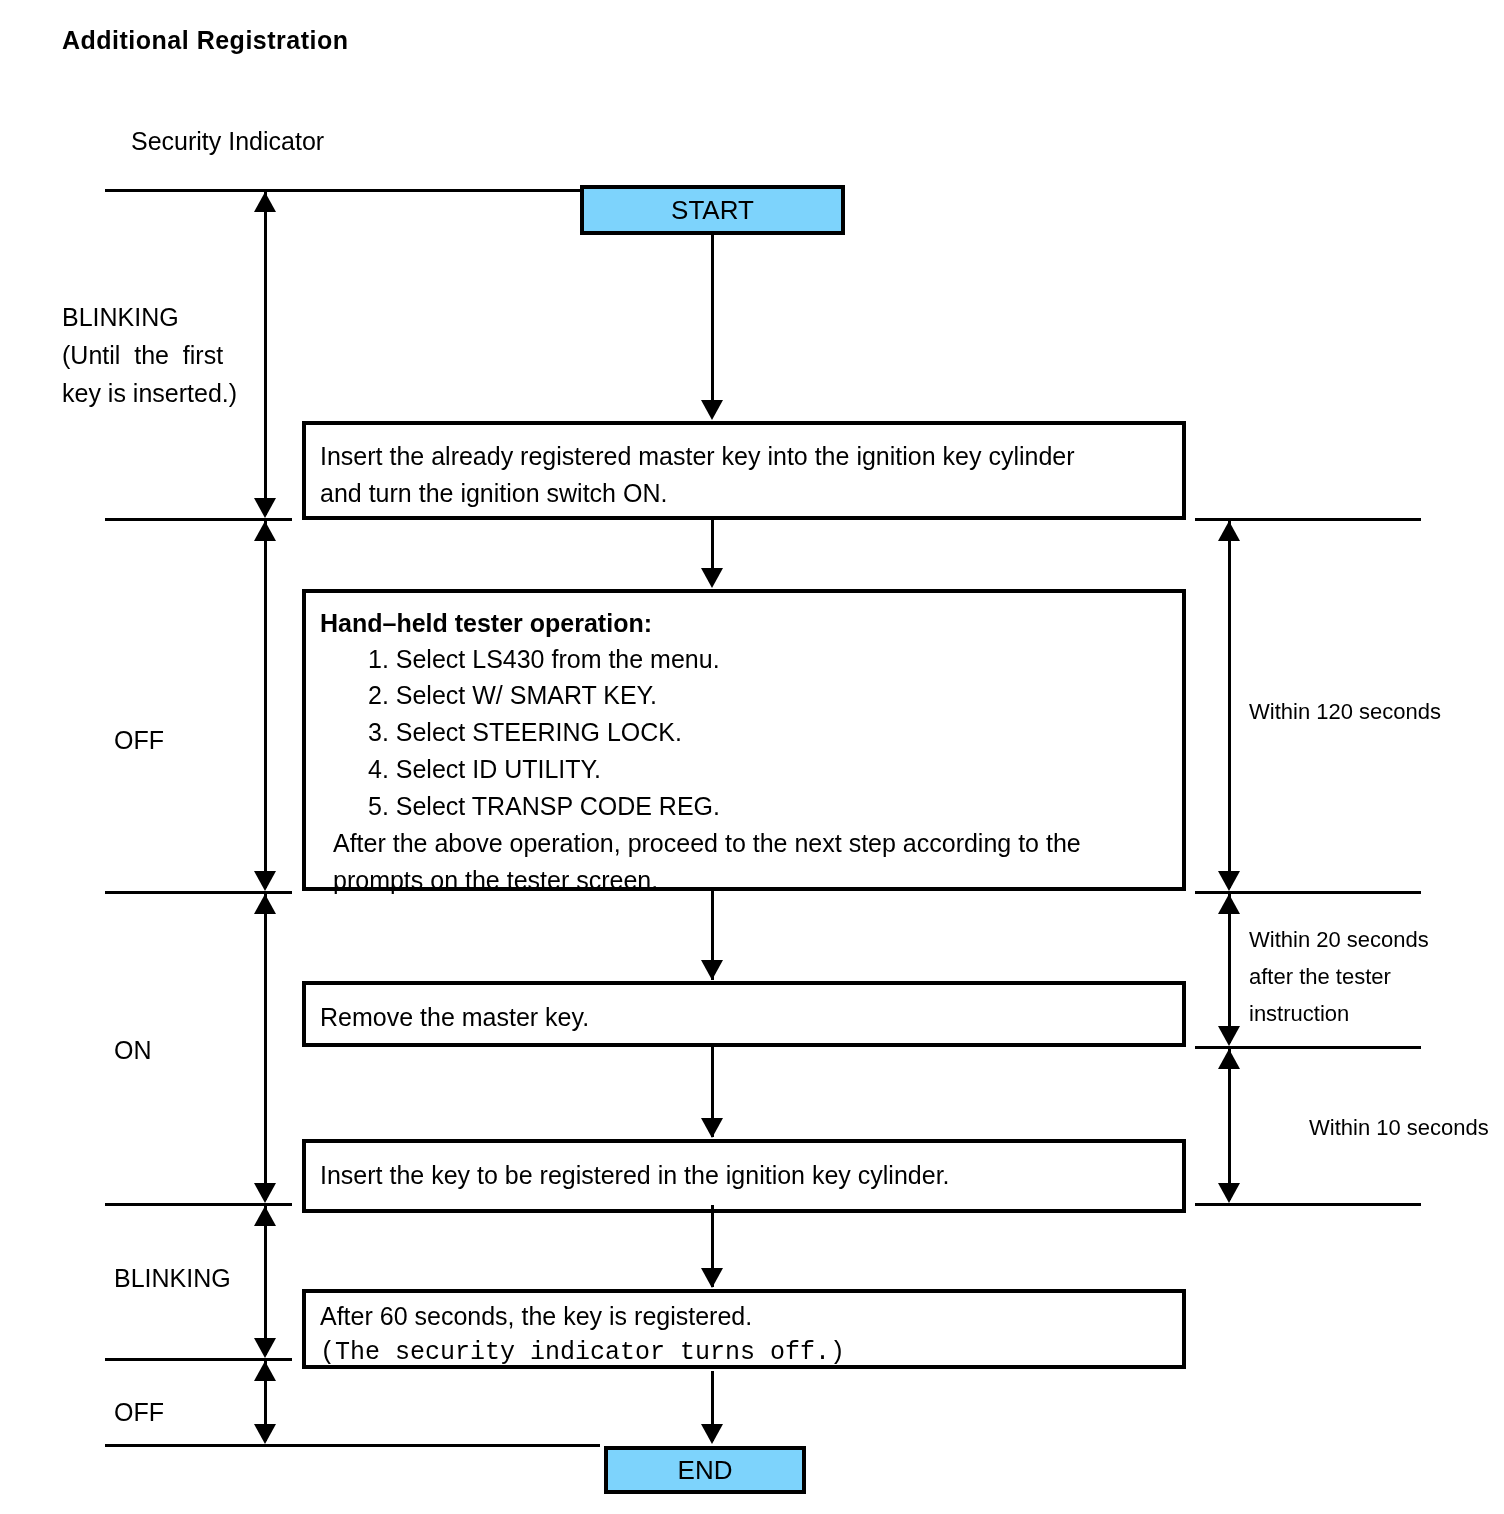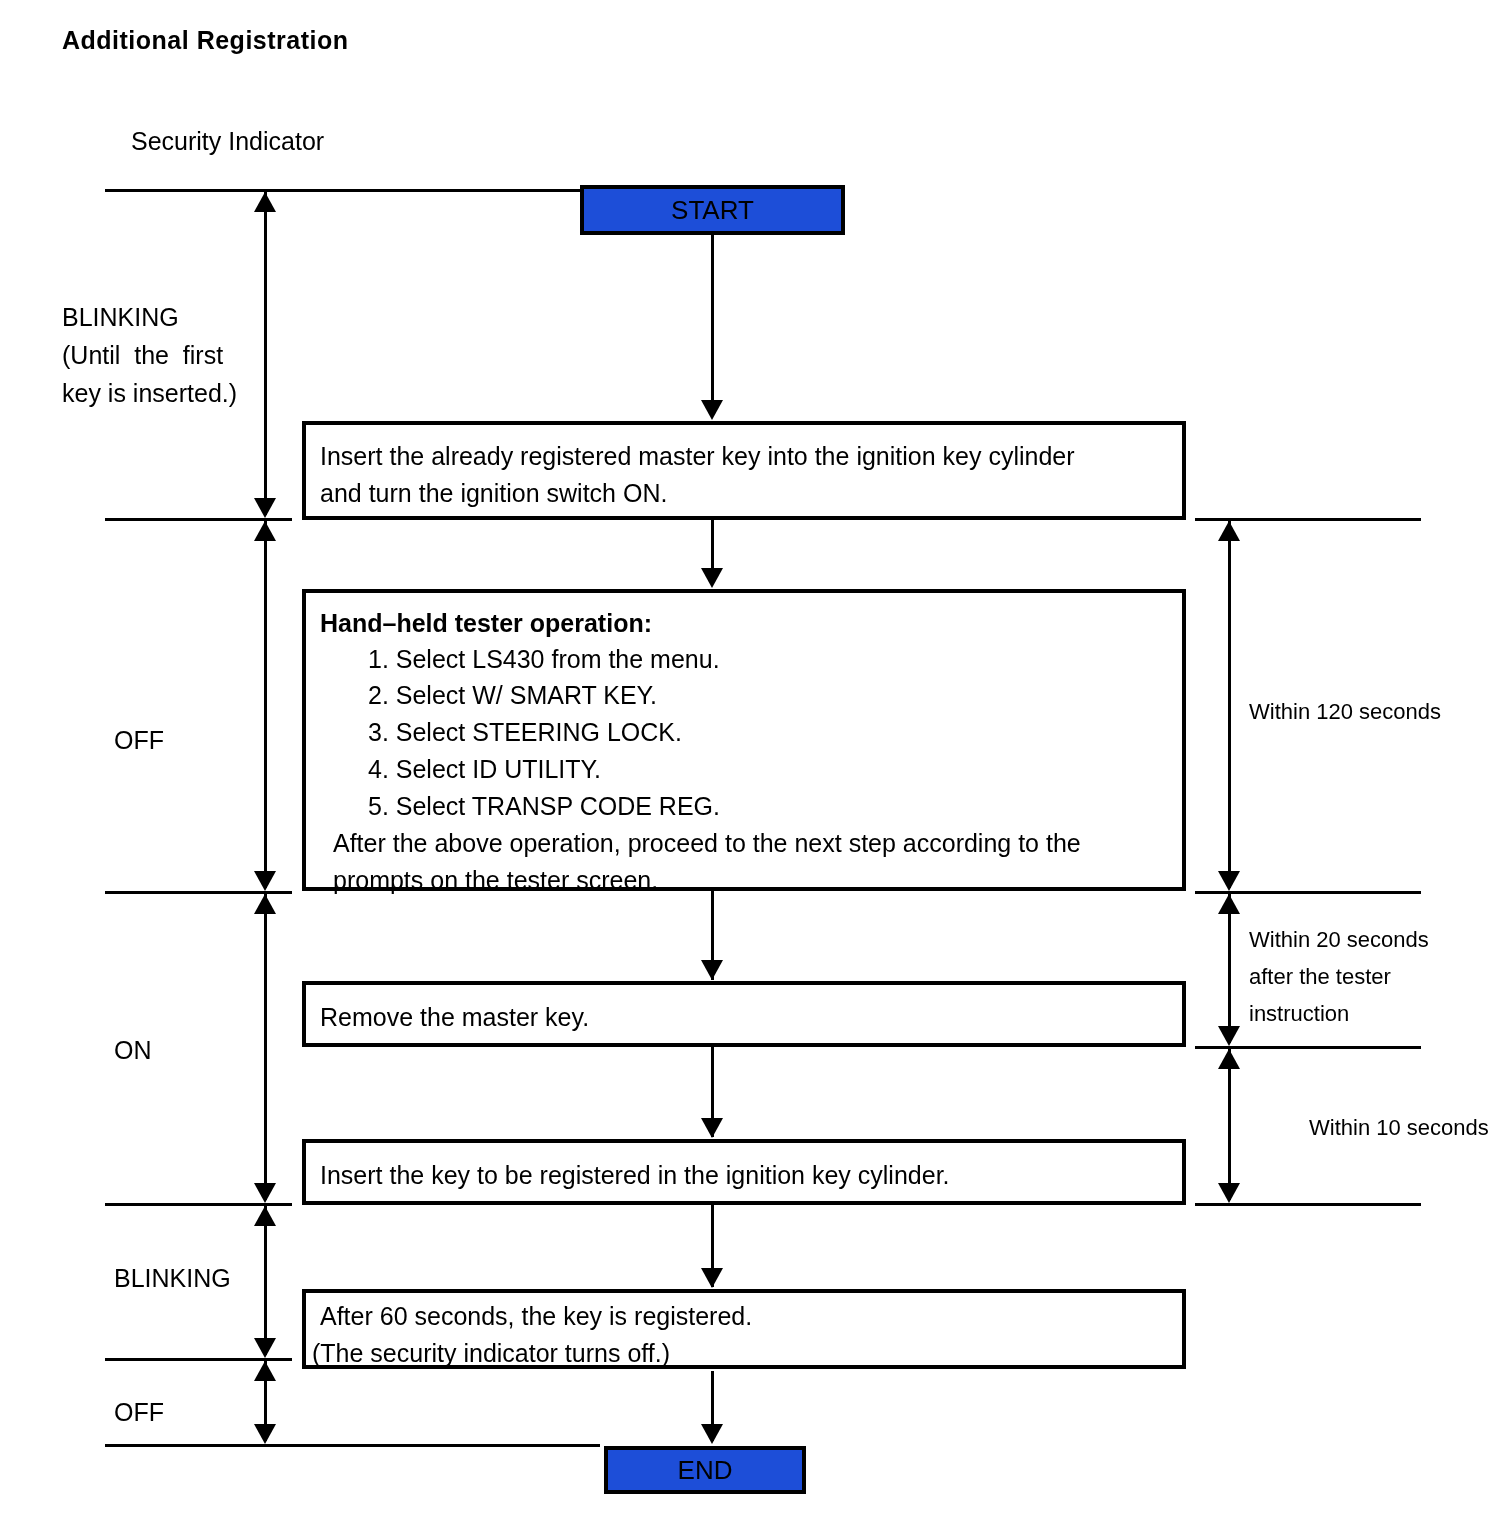--- a/index.html
+++ b/index.html
@@ -43,21 +43,21 @@
   
   .pbox {
     position: absolute;
     border: 4px solid #000;
     background: #fff;
     box-sizing: border-box;
   }
   .term {
     position: absolute;
     border: 4px solid #000;
-    background: #1d4ed8;
+    background: #7dd3fc;
     box-sizing: border-box;
     display: flex;
     align-items: center;
     justify-content: center;
     font-size: 26px;
   }
   .bodytext {
     position: absolute;
     font-size: 25px;
     line-height: 36px;
@@ -176,30 +176,30 @@
   <div class="flowline" style="left:711px; top:891px; height:89px;"></div>
   <div class="arrow-down" style="left:701px; top:960px;"></div>
 
   <div class="pbox" style="left:302px; top:981px; width:884px; height:66px;">
     <div class="bodytext" style="left:14px; top:14px;">Remove the master key.</div>
   </div>
 
   <div class="flowline" style="left:711px; top:1047px; height:90px;"></div>
   <div class="arrow-down" style="left:701px; top:1118px;"></div>
 
-  <div class="pbox" style="left:302px; top:1139px; width:884px; height:66px;">
+  <div class="pbox" style="left:302px; top:1139px; width:884px; height:74px;">
     <div class="bodytext" style="left:14px; top:14px;">Insert the key to be registered in the ignition key cylinder.</div>
   </div>
 
   <div class="flowline" style="left:711px; top:1205px; height:82px;"></div>
   <div class="arrow-down" style="left:701px; top:1268px;"></div>
 
   <div class="pbox" style="left:302px; top:1289px; width:884px; height:80px;">
     <div class="bodytext" style="left:14px; top:5px;">After 60 seconds, the key is registered.</div>
-    <div class="bodytext" style="left:6px; top:42px;">(The security indicator turns off.)</div>
+    <div class="bodytext" style="left:14px; top:42px;font-family:Liberation Mono, monospace;">(The security indicator turns off.)</div>
   </div>
 
   <div class="flowline" style="left:711px; top:1371px; height:70px;"></div>
   <div class="arrow-down" style="left:701px; top:1424px;"></div>
 
   <div class="term" style="left:604px; top:1446px; width:202px; height:48px;">
     <span>END</span>
   </div>
 
   <div class="hrule" style="left:1195px; top:518px;  width:226px;"></div>

